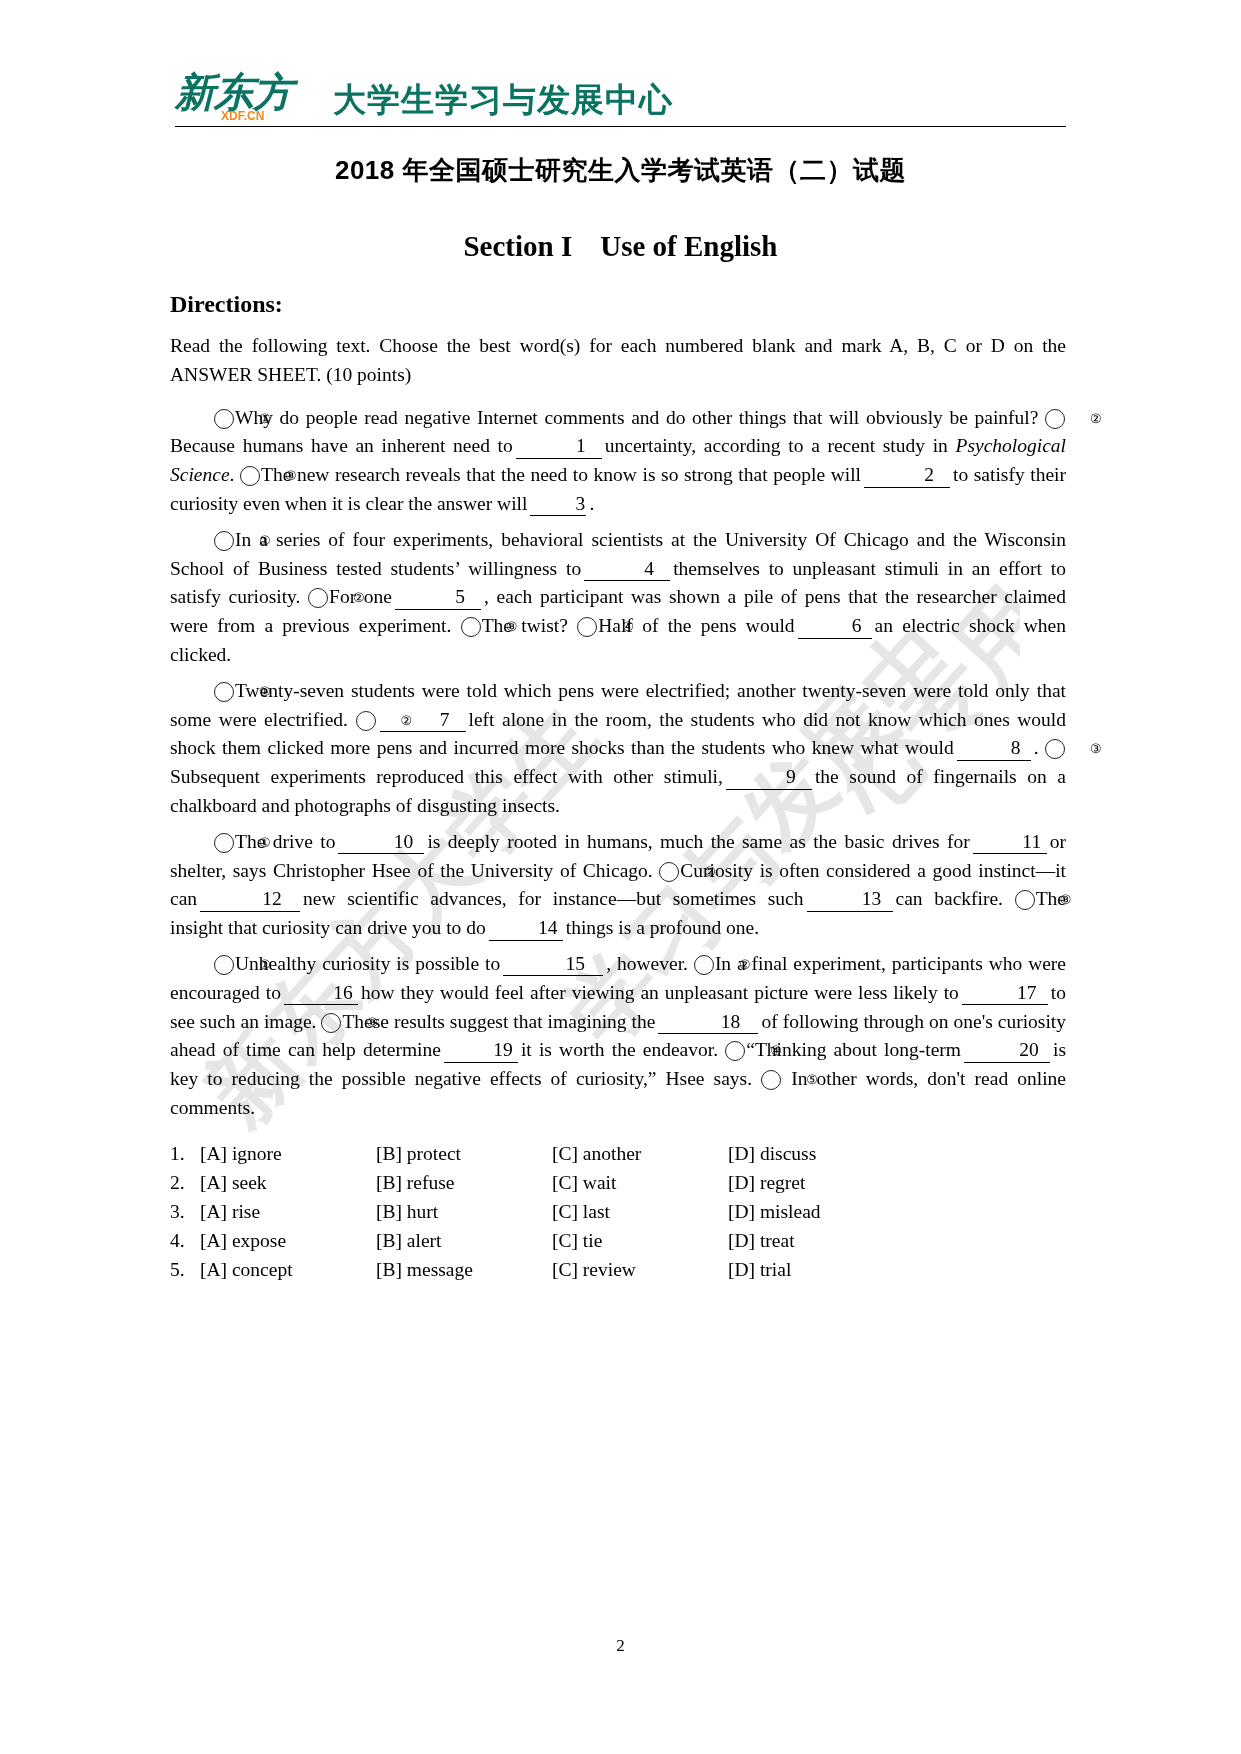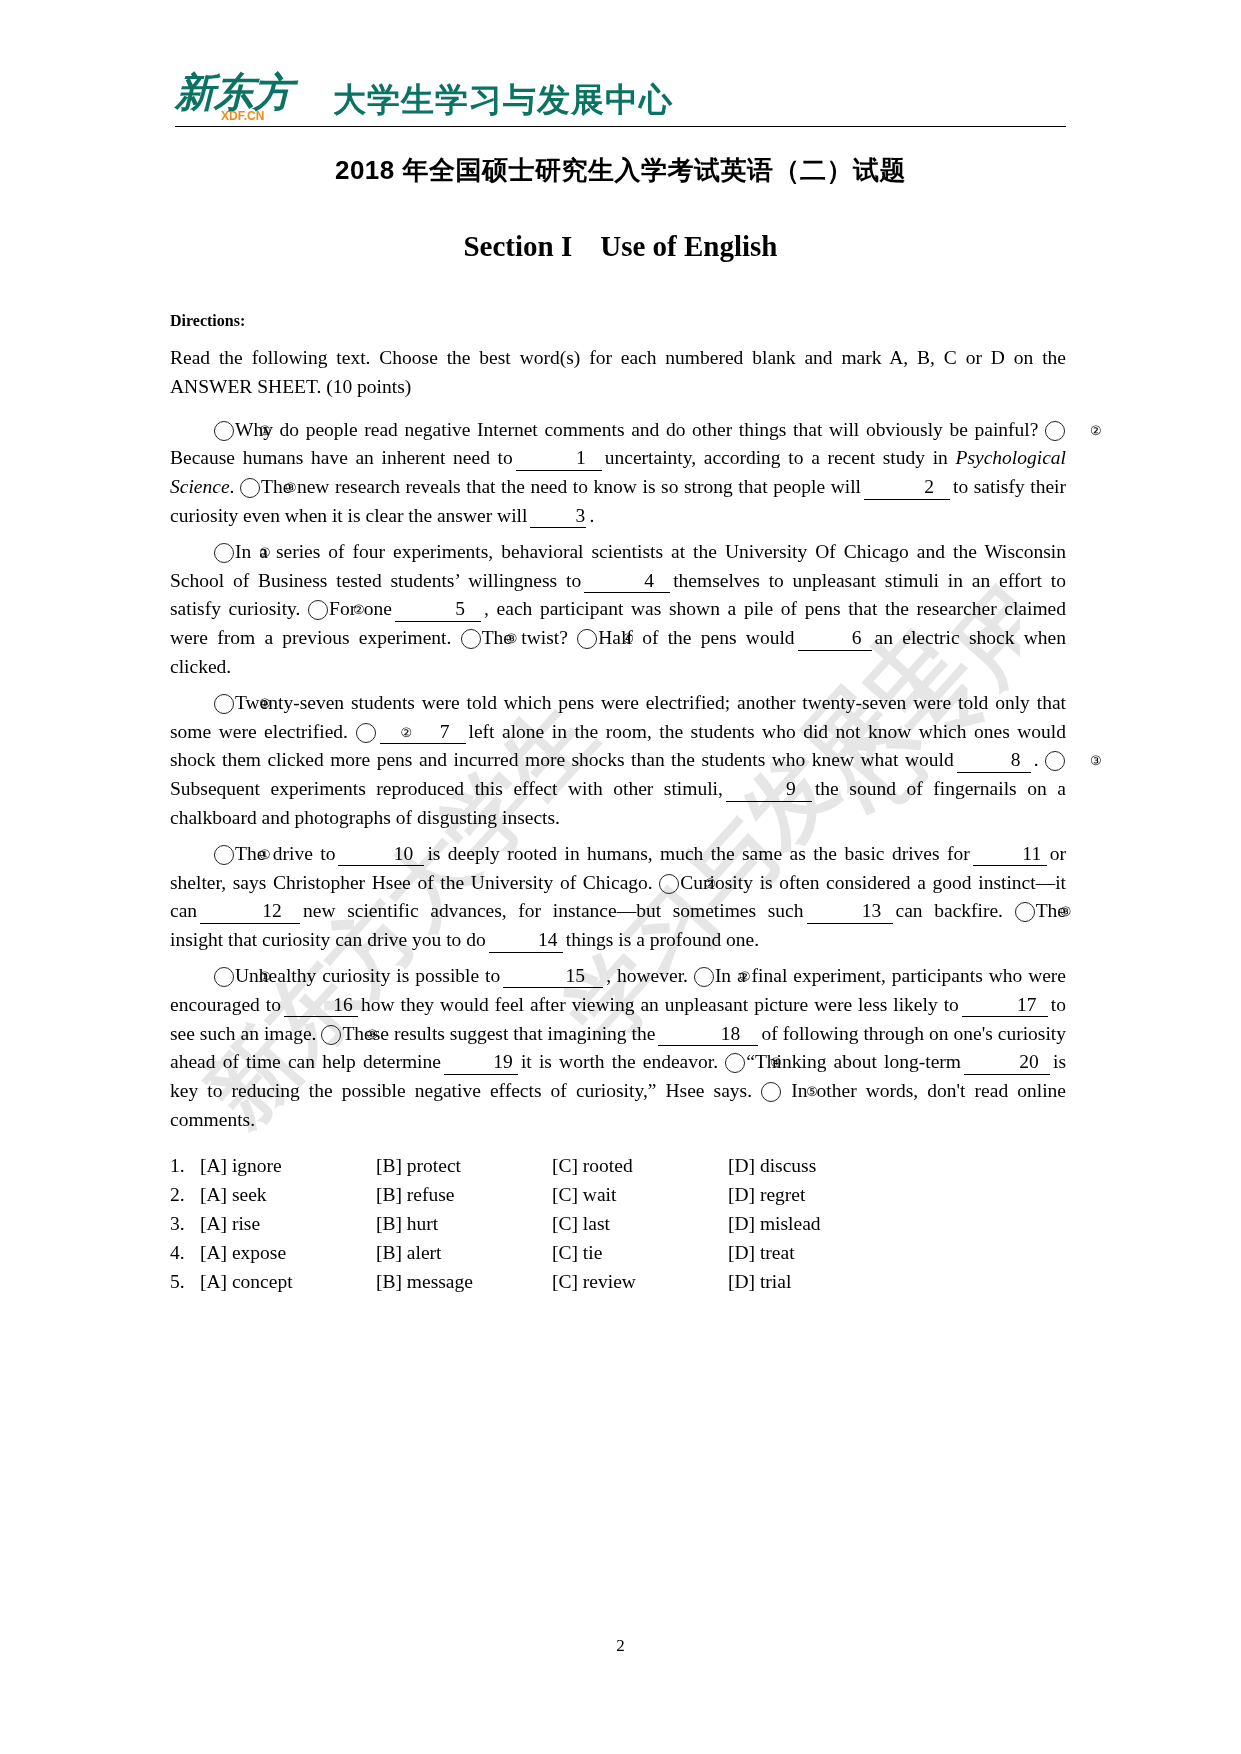--- a/index.html
+++ b/index.html
@@ -107,22 +107,22 @@
     margin:42px 0 0 0;
   }
   .section-head .sp { display:inline-block; width:28px; }
 
   .body-wrap {
     padding:0 175px 0 170px;
   }
 
   .directions-label {
     font-weight:700;
-    font-size:16px;
-    margin-top:49px;
+    font-size:24px;
+    margin-top:28px;
   }
 
   p.txt {
     font-size:19.5px;
     line-height:28.8px;
     margin:14px 0 0 0;
     text-align:justify;
     text-justify:inter-word;
   }
   p.indent { text-indent:44px; }
@@ -241,21 +241,21 @@
         <span class="circ">④</span><span>“Thinking about long-term</span><span class="blank b-m">20</span><span>is key to reducing the possible negative effects of curiosity,” Hsee says.</span>
         <span class="circ">⑤</span>&nbsp;<span>In other words, don't read online comments.</span>
       </p>
 
       <div class="options">
 
         <div class="opt-row">
           <span class="opt-num">1.</span>
           <span class="opt-cell">[A] ignore</span>
           <span class="opt-cell">[B] protect</span>
-          <span class="opt-cell">[C] rooted</span>
+          <span class="opt-cell">[C] another</span>
           <span class="opt-cell">[D] discuss</span>
         </div>
 
         <div class="opt-row">
           <span class="opt-num">2.</span>
           <span class="opt-cell">[A] seek</span>
           <span class="opt-cell">[B] refuse</span>
           <span class="opt-cell">[C] wait</span>
           <span class="opt-cell">[D] regret</span>
         </div>

